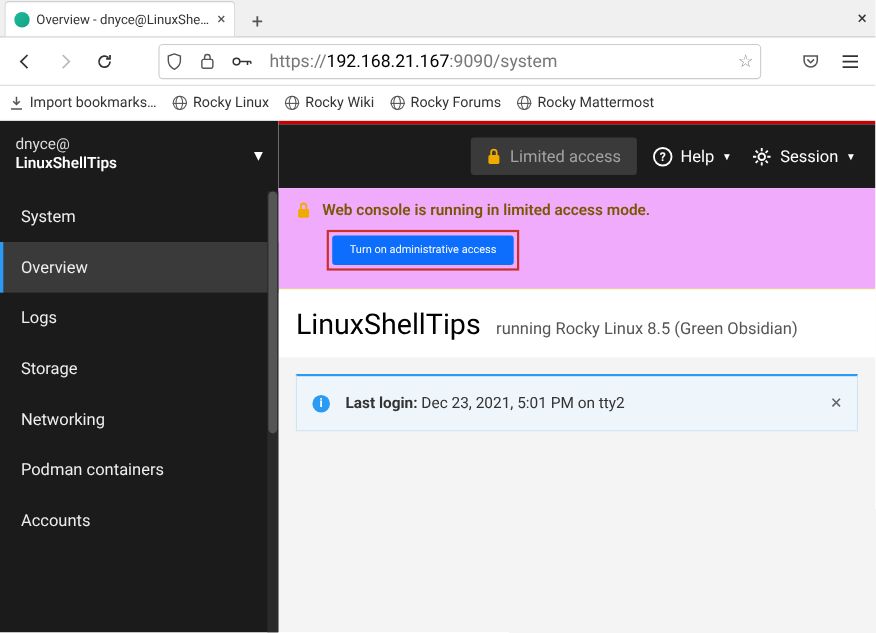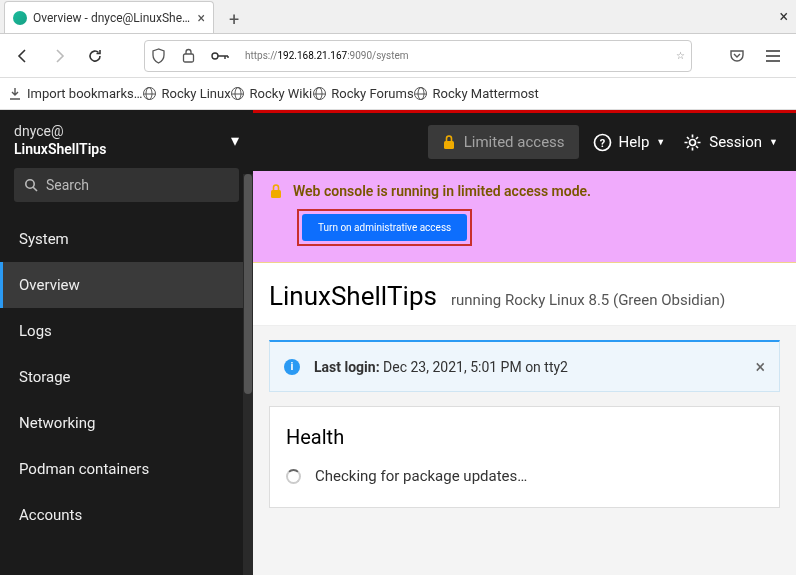--- a/index.html
+++ b/index.html
@@ -10,27 +10,27 @@
 .tab { height: 32px; background: #fff; border: 1px solid #ccc; border-bottom: none; border-radius: 4px 4px 0 0; display: flex; align-items: center; padding: 0 8px; margin-left: 4px; max-width: 210px; font-size: 12px; color: #333; }
 .tab-favicon { width: 14px; height: 14px; border-radius: 50%; background: linear-gradient(135deg,#1abc9c,#16a085); margin-right: 6px; flex-shrink: 0; }
 .tab-title { white-space: nowrap; overflow: hidden; text-overflow: ellipsis; flex: 1; }
 .tab-close { margin-left: 6px; font-size: 14px; color: #555; cursor: pointer; }
 .new-tab { width: 28px; height: 28px; display: flex; align-items: center; justify-content: center; font-size: 18px; color: #555; margin-left: 6px; cursor: pointer; }
 .win-close { margin-left: auto; margin-right: 8px; font-size: 16px; color: #333; cursor: pointer; align-self: center; }
 
 .nav-bar { height: 44px; display: flex; align-items: center; padding: 0 8px; gap: 6px; border-bottom: 1px solid #ddd; }
 .nav-btn { width: 30px; height: 30px; display: flex; align-items: center; justify-content: center; color: #555; cursor: pointer; border-radius: 4px; }
 .nav-btn.disabled { color: #bbb; }
-.url-bar { flex: 1; height: 32px; border: 1px solid #ccc; border-radius: 4px; display: flex; align-items: center; padding: 0 6px; gap: 16px; font-size: 10px; color: #555; }
+.url-bar { flex: 1; height: 32px; border: 1px solid #ccc; border-radius: 4px; display: flex; align-items: center; padding: 0 6px; gap: 16px; font-size: 16px; color: #555; }
 .url-text { flex: 1; white-space: nowrap; overflow: hidden; }
 .url-text .host { color: #000; }
 .url-text .dim { color: #777; }
 .star { color: #888; }
 
-.bm-bar { height: 32px; display: flex; align-items: center; padding: 0 8px; font-size: 13px; color: #333; border-bottom: 1px solid #ddd; }
+.bm-bar { height: 32px; display: flex; align-items: center; padding: 0 8px; gap: 14px; font-size: 13px; color: #333; border-bottom: 1px solid #ddd; }
 .bm { display: flex; align-items: center; gap: 5px; cursor: pointer; }
 .bm-icon { width: 14px; height: 14px; display: flex; align-items: center; justify-content: center; }
 .globe { width: 13px; height: 13px; border: 1.4px solid #555; border-radius: 50%; position: relative; }
 .globe::before { content: ""; position: absolute; left: 50%; top: -1px; bottom: -1px; width: 5px; border: 1.4px solid #555; border-radius: 50%; transform: translateX(-50%); }
 .globe::after { content: ""; position: absolute; left: -1px; right: -1px; top: 50%; border-top: 1.4px solid #555; transform: translateY(-50%); }
 
 
 .app { height: calc(575px - 34px - 44px - 32px); display: flex; }
 .sidebar { width: 253px; background: #1b1b1b; color: #fff; display: flex; flex-direction: column; position: relative; }
 .side-scrollbar { position: absolute; right: 0; top: 64px; bottom: 0; width: 10px; background: #2a2a2a; }
@@ -179,31 +179,20 @@
 
 <div class="app">
   <div class="sidebar">
     <div class="host-row">
       <div class="host-text">
         <div class="u">dnyce@</div>
         <div class="h">LinuxShellTips</div>
       </div>
       <span class="caret">▾</span>
     </div>
-    <div class="search-wrap">
-      <div class="search-box">
-        <span>
-          <svg width="14" height="14" viewBox="0 0 14 14">
-              <circle cx="6" cy="6" r="4.2" stroke="#bbb" stroke-width="1.6" fill="none"></circle>
-              <path d="M9.2 9.2 13 13" stroke="#bbb" stroke-width="1.6"></path>
-            </svg>
-        </span>
-        <span>Search</span>
-      </div>
-    </div>
     <div class="side-items">
       <div class="side-item">System</div>
       <div class="side-item active">Overview</div>
       <div class="side-item">Logs</div>
       <div class="side-item">Storage</div>
       <div class="side-item">Networking</div>
       <div class="side-item">Podman containers</div>
       <div class="side-item">Accounts</div>
     </div>
     <div class="side-scrollbar">
@@ -267,25 +256,16 @@
         <h1>LinuxShellTips</h1>
         <span class="sub">running Rocky Linux 8.5 (Green Obsidian)</span>
       </div>
 
       <div class="panel info-panel">
         <span class="info-icon">i</span>
         <span><b>Last login: </b><span>Dec 23, 2021, 5:01 PM on tty2</span></span>
         <span class="info-close">×</span>
       </div>
 
-      <div class="panel">
-        <div class="panel-body">
-          <h2>Health</h2>
-          <div class="health-row">
-            <span class="spinner"></span>
-            <span>Checking for package updates…</span>
-          </div>
-        </div>
-      </div>
 
     </div>
   </div>
 </div>
 
 </body></html>

